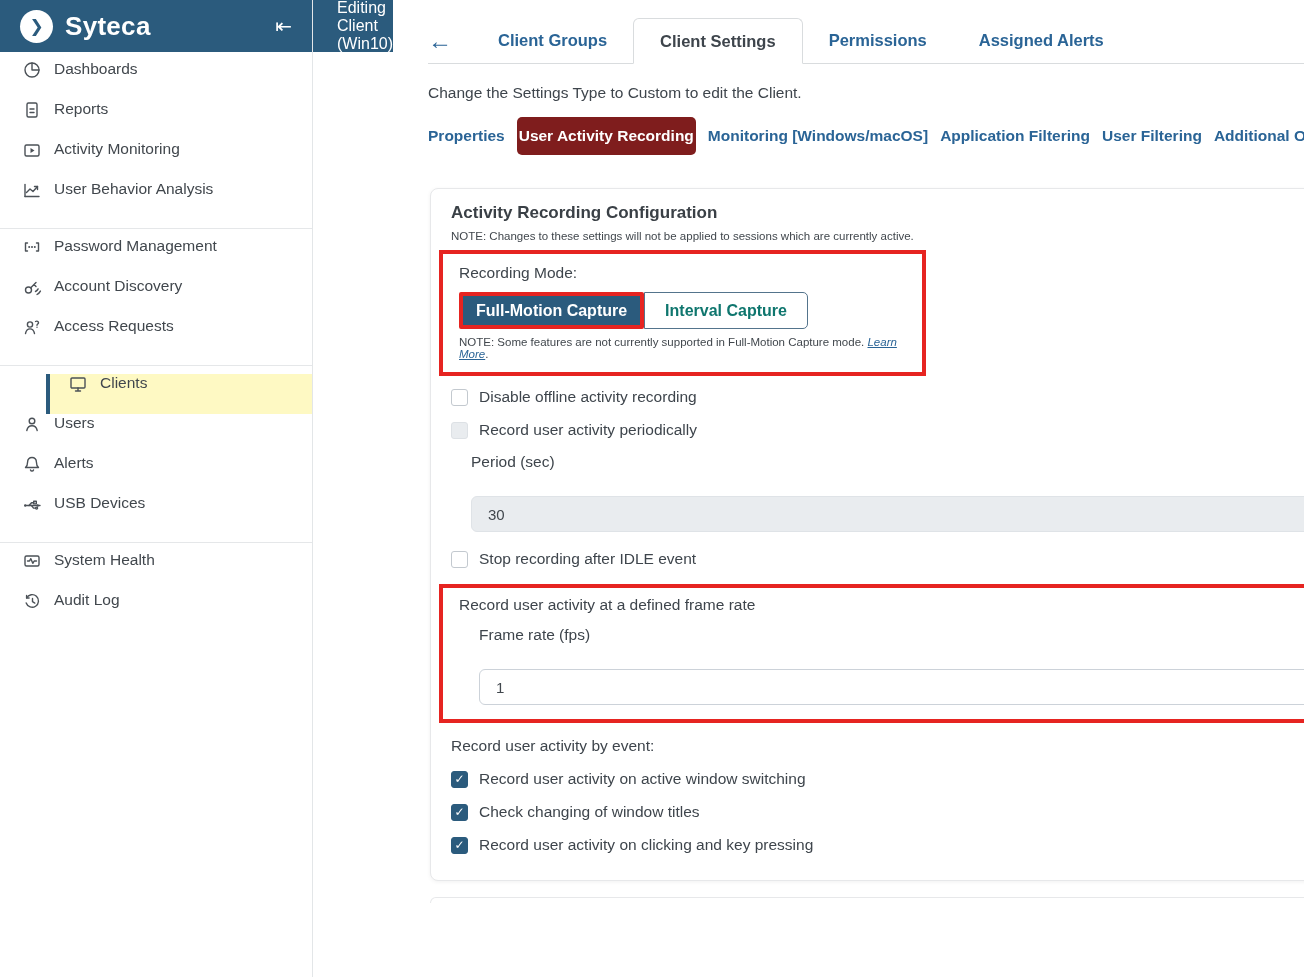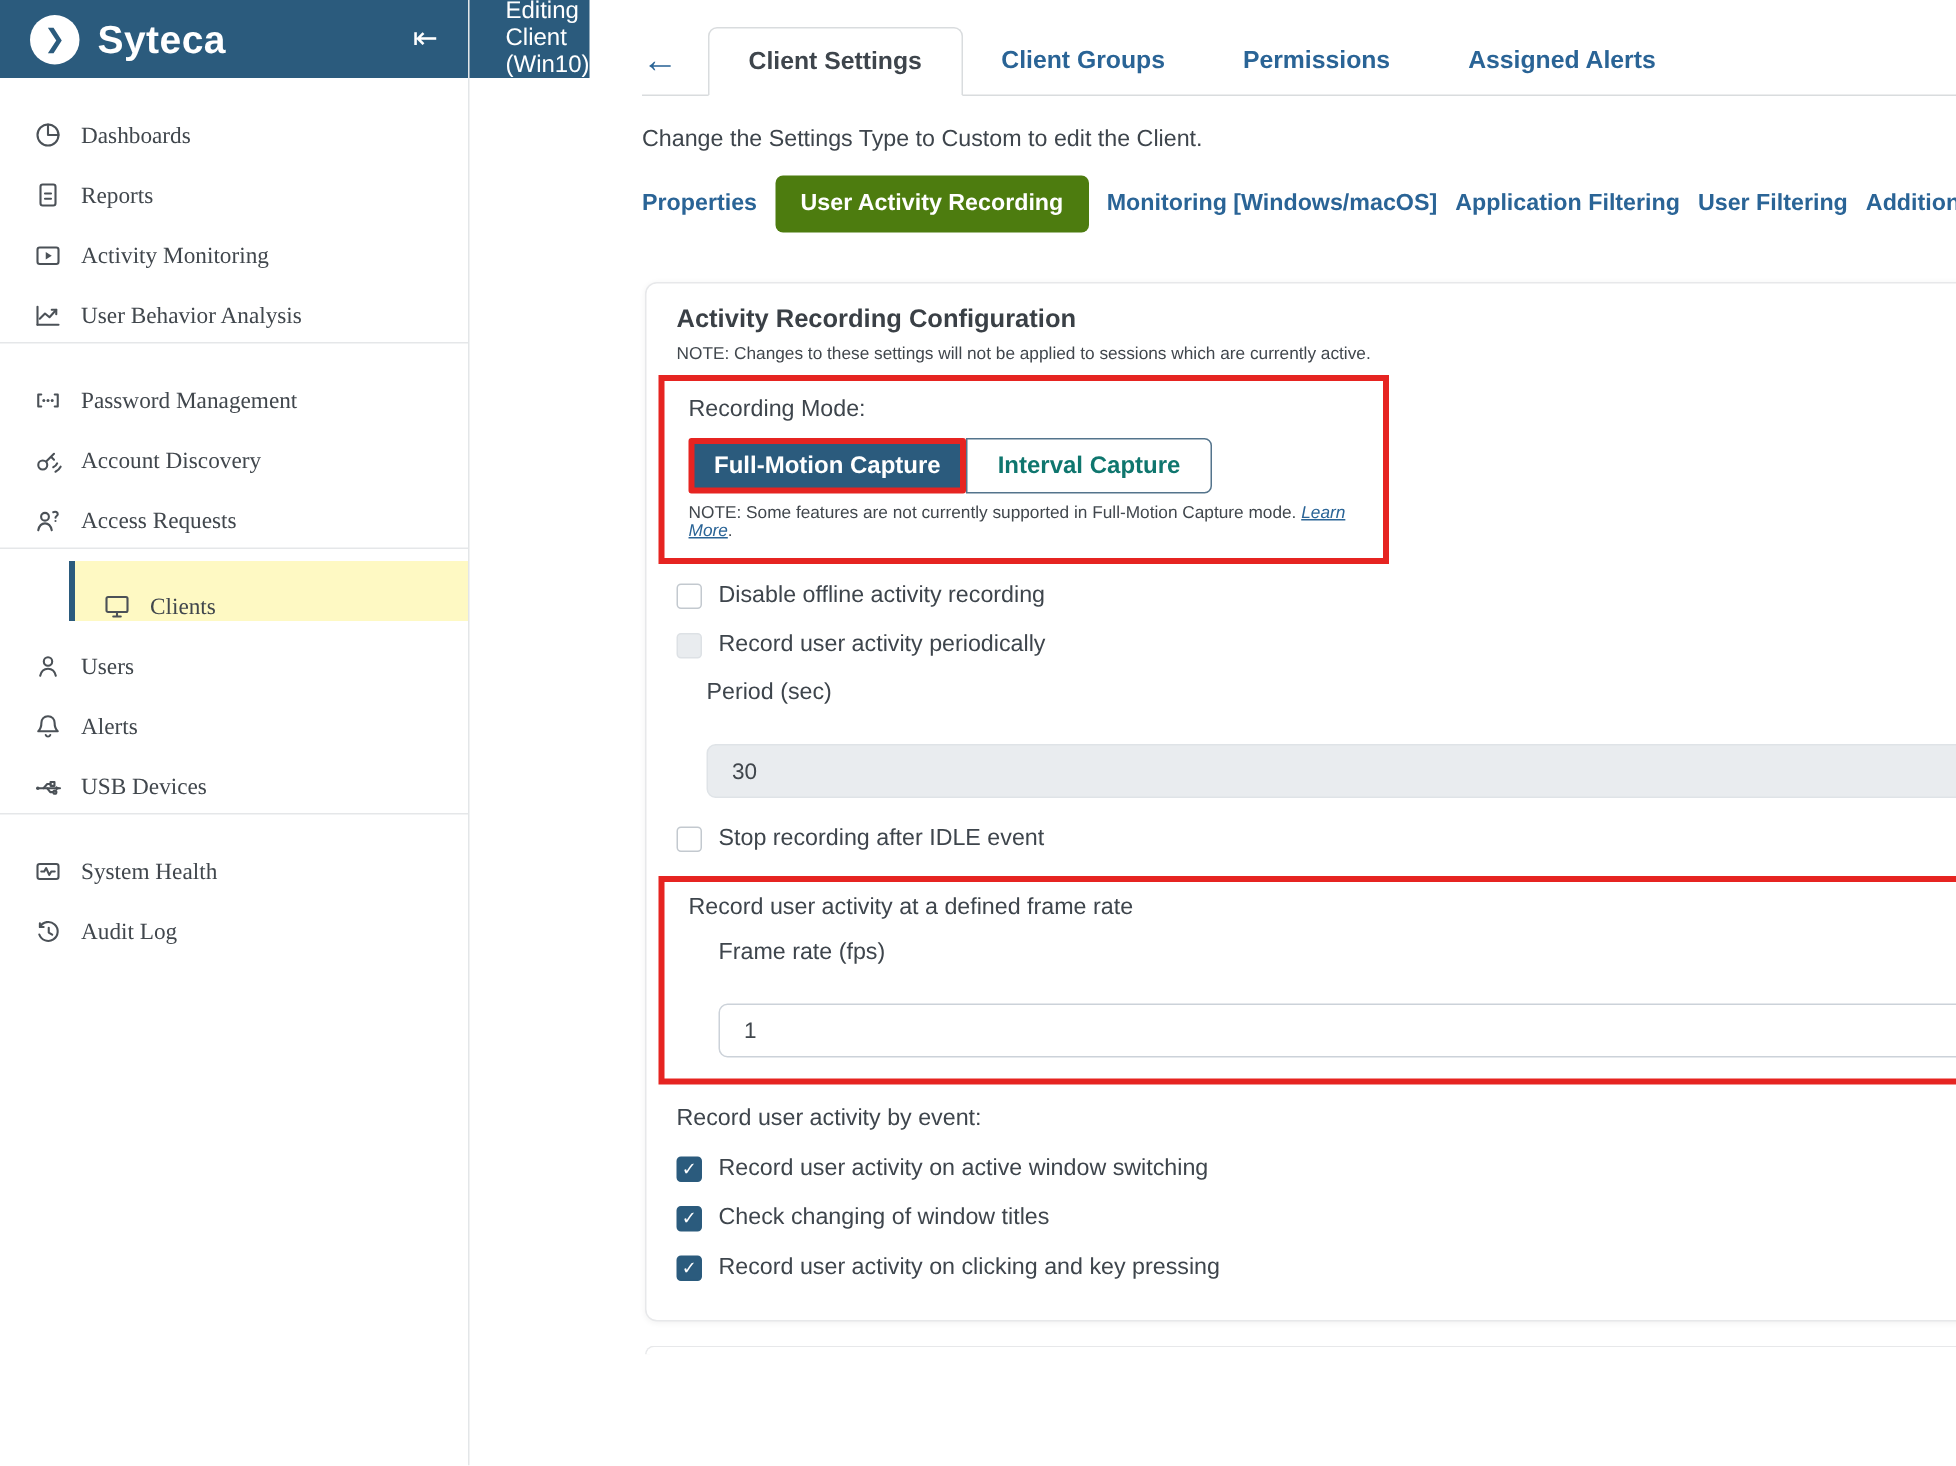--- a/index.html
+++ b/index.html
@@ -9,21 +9,21 @@
 
   
   .sidebar { width:313px; flex:0 0 313px; border-right:1px solid #e3e6e8; background:#fff; }
   .sidebar-header { height:52px; background:#2b5b7d; display:flex; align-items:center; padding:0 16px 0 20px; }
   .logo-circle { width:33px; height:33px; border-radius:50%; background:#fff; color:#2b5b7d;
                  display:flex; align-items:center; justify-content:center; font-weight:700; font-size:17px; }
   .brand { color:#fff; font-size:26px; font-weight:600; margin-left:12px; flex:1; letter-spacing:.3px; }
   .collapse-btn { color:#fff; font-size:20px; cursor:pointer; line-height:1; padding:4px; }
   .nav-group { padding:8px 0; }
   .nav-group + .nav-group { border-top:1px solid #e5e7e9; }
-  .nav-item { display:flex; align-items:flex-end; height:40px; padding-left:22px; position:relative; cursor:pointer;font-family:Liberation Serif, serif; }
+  .nav-item { display:flex; align-items:flex-start; height:40px; padding-left:22px; position:relative; cursor:pointer; }
   .nav-item.selected { background:#fef9c3;margin-left:46px; }
   .nav-item.selected::before { content:""; position:absolute; left:0; top:0; bottom:0; width:4px; background:#2b5b7d; }
   .nav-icon { width:20px; height:20px; flex:0 0 20px; display:flex; align-items:center; justify-content:center; }
   .nav-icon svg { width:20px; height:20px; }
   .nav-icon svg * { stroke:#4b5157; fill:none; stroke-width:1.4; stroke-linecap:round; stroke-linejoin:round; }
   .nav-icon svg .fill { fill:#4b5157; stroke:none; }
   .nav-label { margin-left:12px; font-size:15.5px; color:#41474d; }
 
   
   .main { flex:1; display:flex; flex-direction:row; min-width:0; }
@@ -35,21 +35,21 @@
   .back-btn { width:44px; display:flex; align-items:center; color:#2a6496; font-size:24px; cursor:pointer; }
   .tab { padding:0 26px; display:flex; align-items:center; font-size:16.5px; font-weight:600; color:#2a6496; cursor:pointer; }
   .tab.active { background:#fff; border:1px solid #d9dcde; border-bottom:1px solid #fff; border-radius:6px 6px 0 0;
                 color:#3e454c; margin-bottom:-1px; }
 
   .info-text { margin-top:18px; font-size:15.5px; line-height:21px; color:#3e454c; }
 
   .subtabs { display:flex; flex-wrap:wrap; align-items:center; margin-top:14px; column-gap:30px; row-gap:3px; width:956px;gap:12px; }
   .subtab { height:38px; display:flex; align-items:center; font-size:15.5px; font-weight:600; color:#2a6496;
             cursor:pointer; white-space:nowrap; }
-  .subtab.active { background:#4d7c0f; color:#fff; border-radius:5px; padding:0 17px; }
+  .subtab.active { background:#7f1d1d; color:#fff; border-radius:5px; padding:0 2px; }
 
   .card { width:1092px; margin:33px 0 0 2px; background:#fff; border:1px solid #e7e8ea; border-radius:8px;
           padding:14px 20px 26px 20px; box-shadow:0 1px 4px rgba(0,0,0,.06); }
   .card-title { font-size:17px; font-weight:700; color:#3a4046; }
   .small-note { font-size:11.5px; margin-top:7px; color:#41474d; }
 
   .redbox { border:4px solid #e62421; }
   .redbox.mode { width:487px; margin-left:-12px; margin-top:8px; padding:10px 14px 12px 16px; }
   .field-label { font-size:15.5px; color:#3e454c; }
   .btn-group { display:flex; margin-top:10px; align-items:stretch; }
@@ -240,22 +240,22 @@
 
   <div class="main">
     <header class="topbar">
       <span>Editing Client (Win10)</span>
     </header>
 
     <div class="content">
 
       <div class="tabbar">
         <div class="back-btn">←</div>
+        <div class="tab">Client Groups</div>
         <div class="tab active">Client Settings</div>
-        <div class="tab">Client Groups</div>
         <div class="tab">Permissions</div>
         <div class="tab">Assigned Alerts</div>
       </div>
 
       <p class="info-text">Change the Settings Type to Custom to edit the Client.</p>
 
       <div class="subtabs">
         <div class="subtab">Properties</div>
         <div class="subtab active">User Activity Recording</div>
         <div class="subtab">Monitoring [Windows/macOS]</div>

